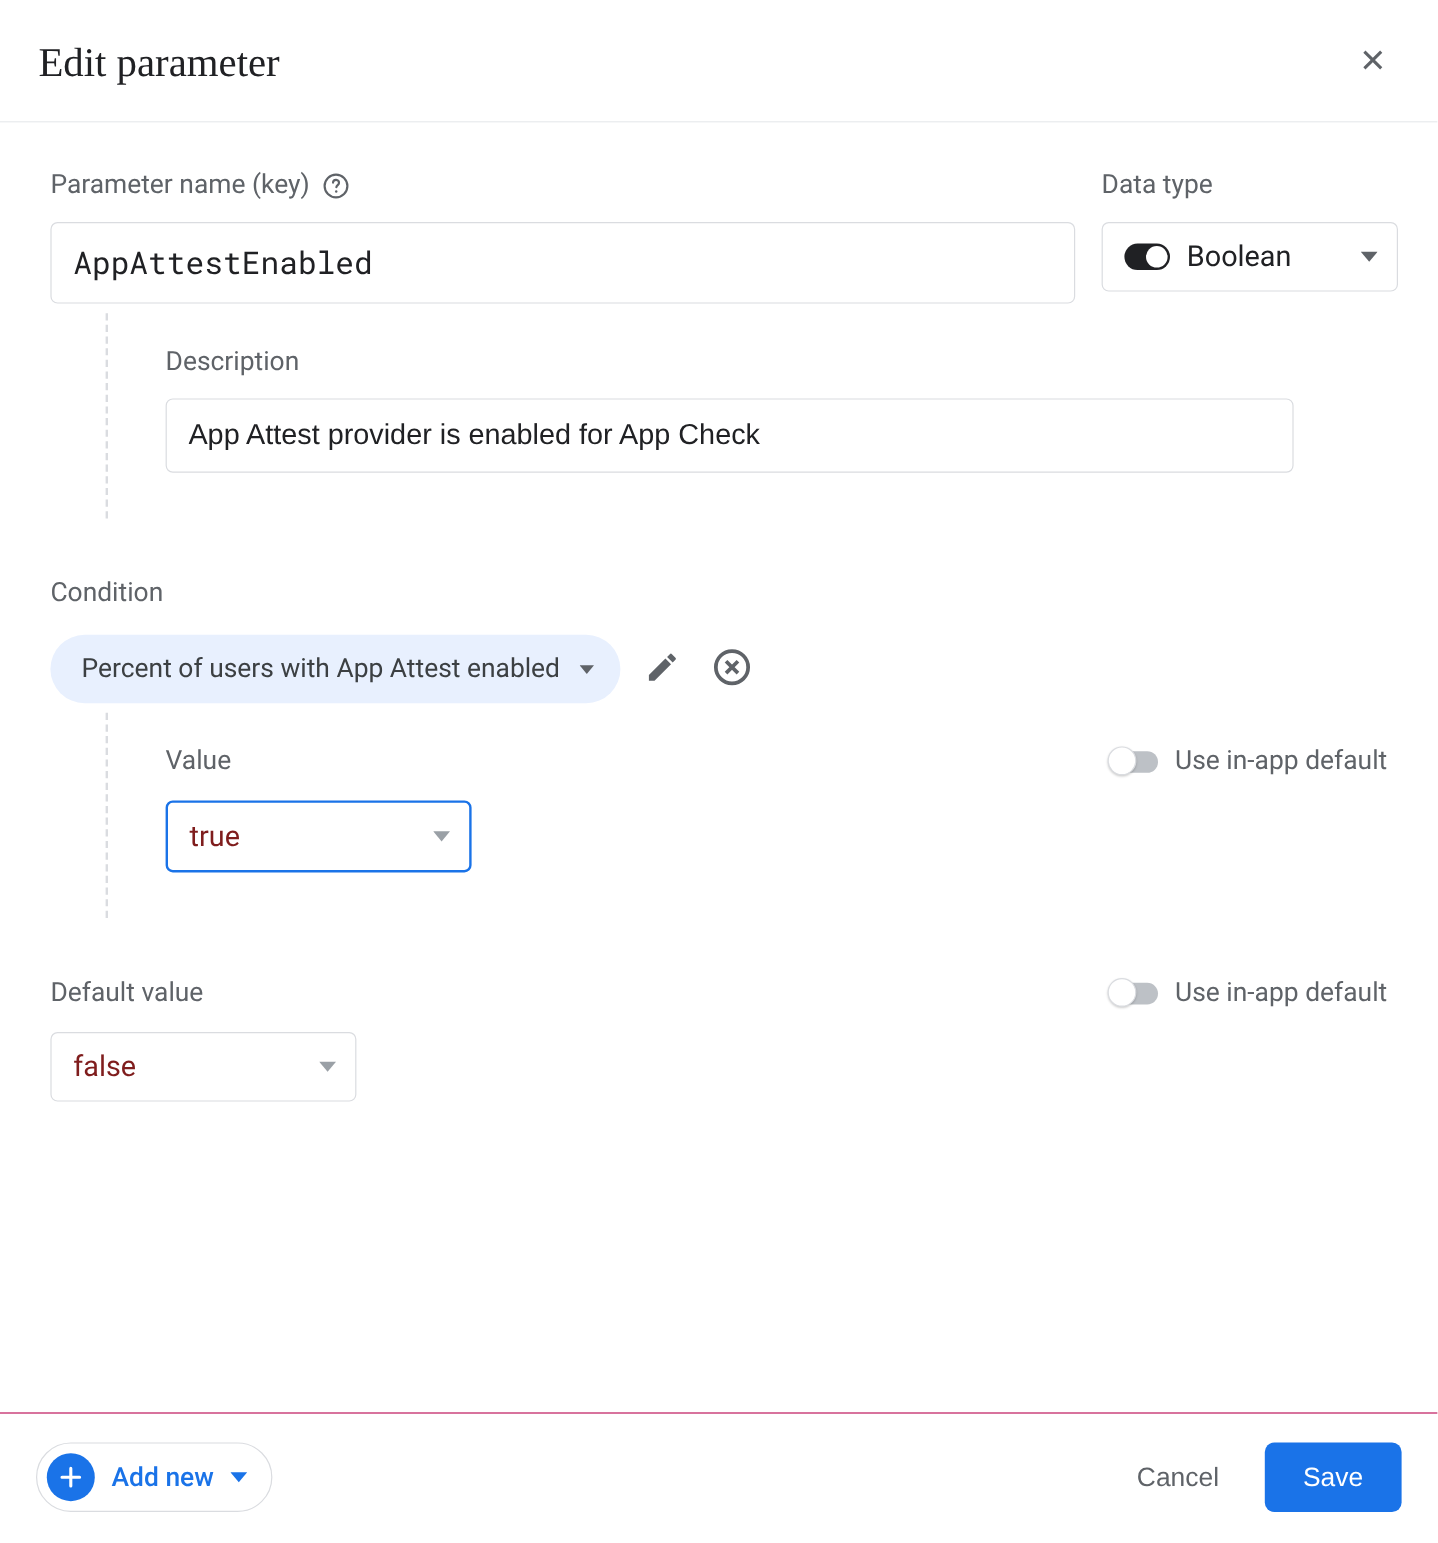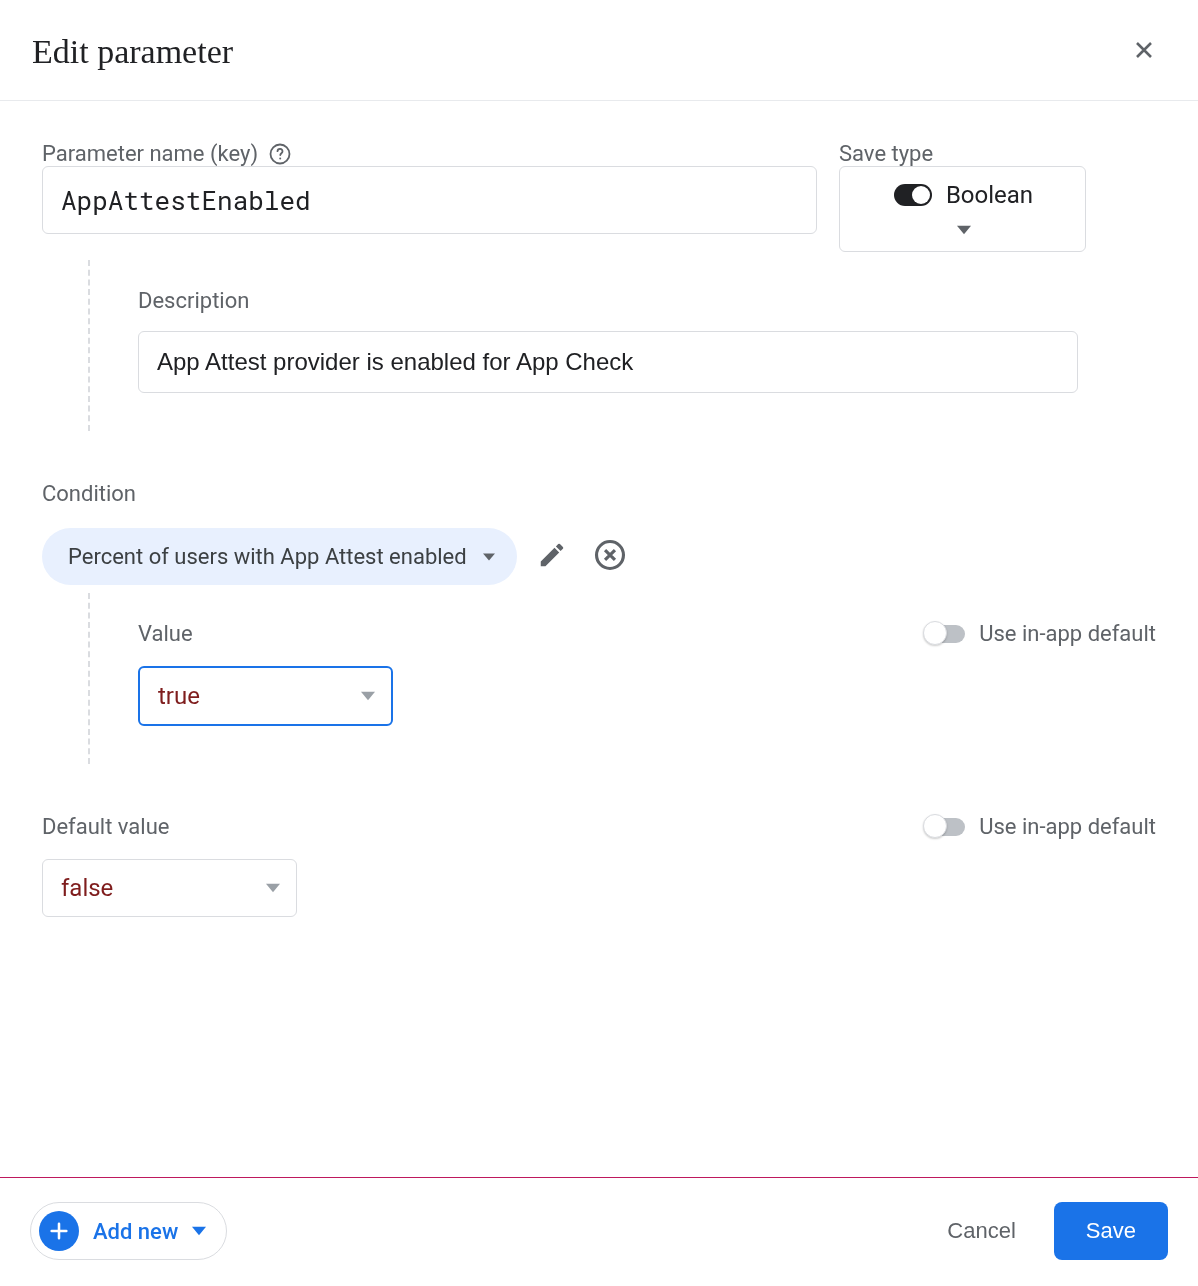--- a/index.html
+++ b/index.html
@@ -35,50 +35,49 @@
     }
     .content {
       padding: 40px 42px 40px 42px;
       flex: 1;
     }
     .row-top {
       display: flex;
       gap: 22px;
       align-items: flex-start;
     }
-    .field-group { display: flex; flex-direction: column; }
+    .field-group { display: flex; flex-direction: column; gap: 18px; }
     .label {
       font-size: 22px;
       color: #5f6368;
       display: flex;
       align-items: center;
       gap: 10px;
     }
     .help-icon { width: 24px; height: 24px; color: #5f6368; display:inline-flex;}
     .input-text {
       border: 1px solid #dadce0;
       border-radius: 6px;
       padding: 16px 18px;
       font-size: 26px;
       font-family: 'Roboto Mono', monospace;
       color: #202124;
-      width: 775px;
+      width: 854px;
       background: #fff;
     }
     .select-wrap {
       border: 1px solid #dadce0;
       border-radius: 6px;
       padding: 14px 16px 14px 18px;
       display: flex;
       align-items: center;
       gap: 14px;
       width: 247px;
       justify-content: space-between;
       cursor: pointer;
-      flex-direction: column;
     }
     .select-wrap .inner { display: flex; align-items: center; gap: 14px;}
     .toggle-pill {
       width: 38px; height: 22px; border-radius: 20px; background: #202124;
       display: flex; align-items: center; justify-content: flex-end; padding: 2px;
     }
     .toggle-knob { width: 18px; height: 18px; background:#fff; border-radius:50%; }
     .select-label { font-size: 24px; color:#202124;}
     .dropdown-arrow { color:#5f6368; display:flex; }
     .indent-block {
@@ -204,21 +203,21 @@
             <svg width="24" height="24" viewBox="0 0 24 24" fill="none" stroke="currentColor" stroke-width="1.8">
                 <circle cx="12" cy="12" r="9.5"></circle>
                 <path d="M9.5 9.2a2.5 2.5 0 0 1 5 .3c0 1.5-2.2 2-2.2 3.5" stroke-linecap="round"></path>
                 <circle cx="12.2" cy="16.6" r="1" fill="currentColor" stroke="none"></circle>
               </svg>
           </span>
         </div>
         <input type="text" class="input-text" value="AppAttestEnabled" style="">
       </div>
       <div class="field-group">
-        <div class="label">Save type</div>
+        <div class="label">Data type</div>
         <div class="select-wrap">
           <div class="inner">
             <span class="toggle-pill">
                 <span class="toggle-knob"></span>
               </span>
             <span class="select-label">Boolean</span>
           </div>
           <span class="dropdown-arrow">
             <svg width="14" height="14" viewBox="0 0 10 6" fill="currentColor">
                 <path d="M0 0l5 6 5-6z"></path>

